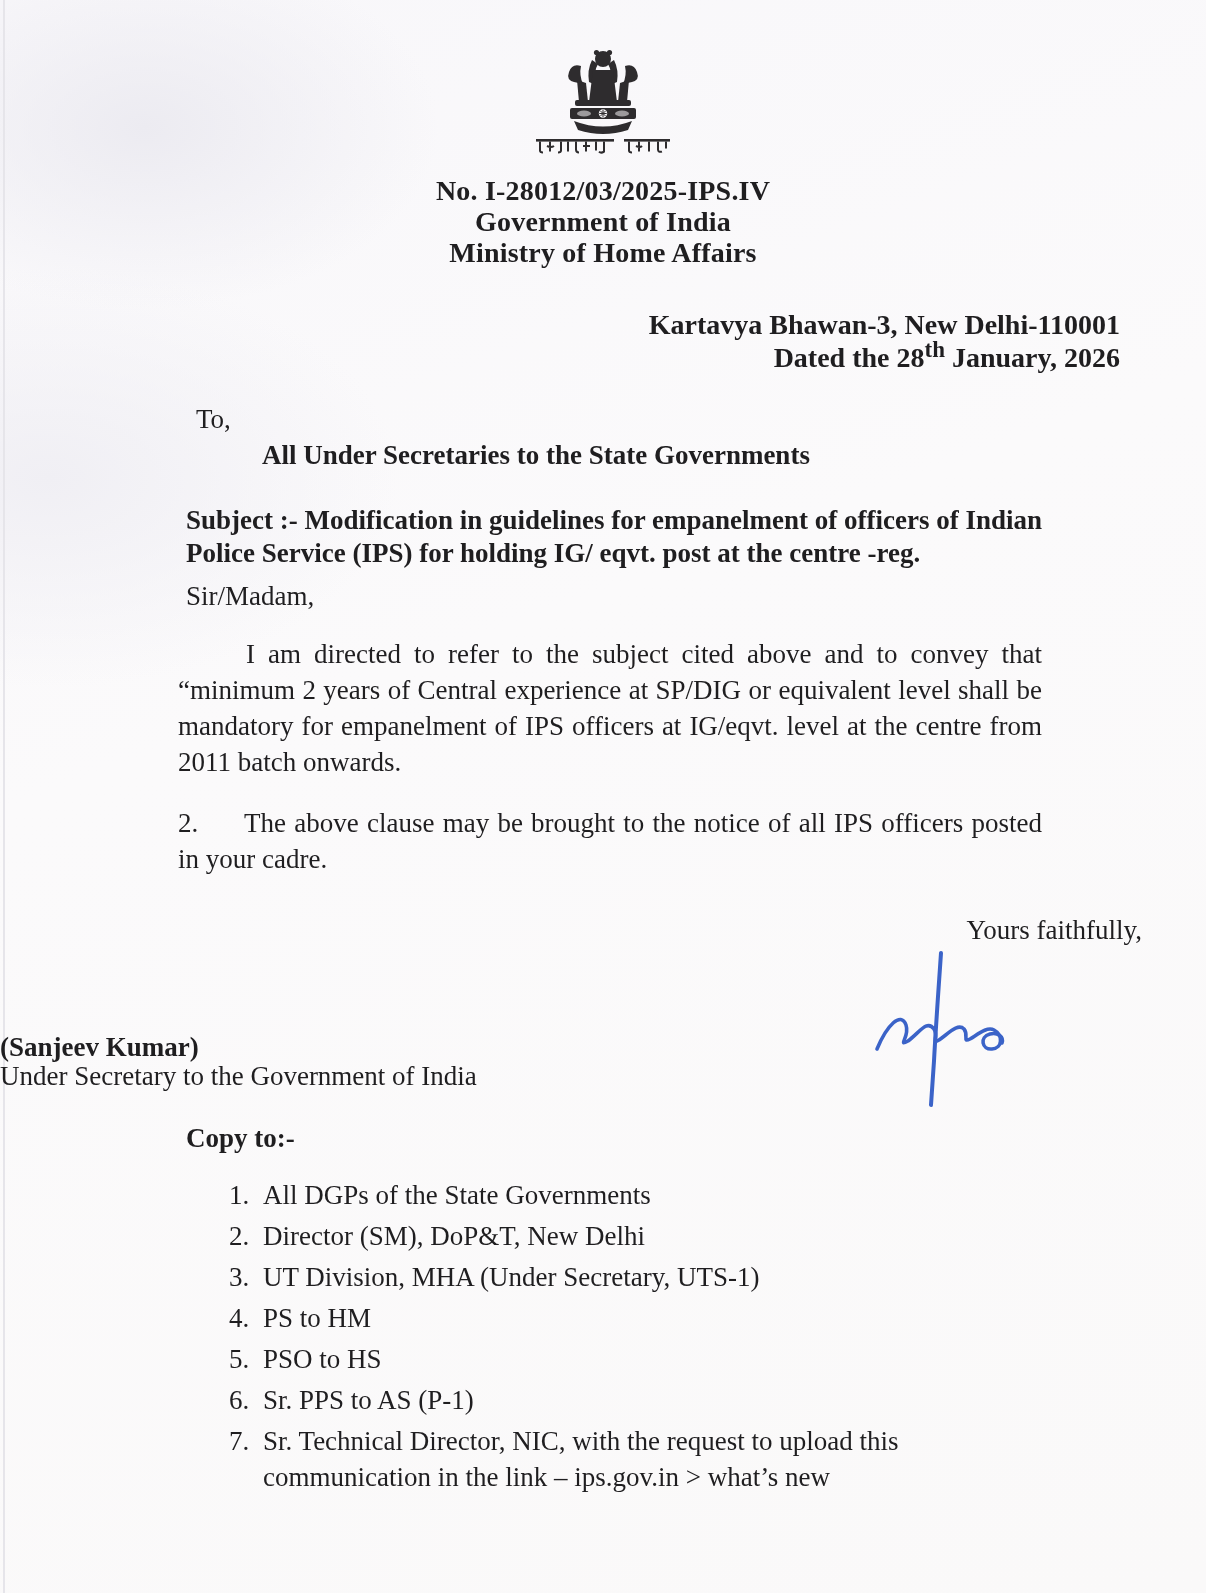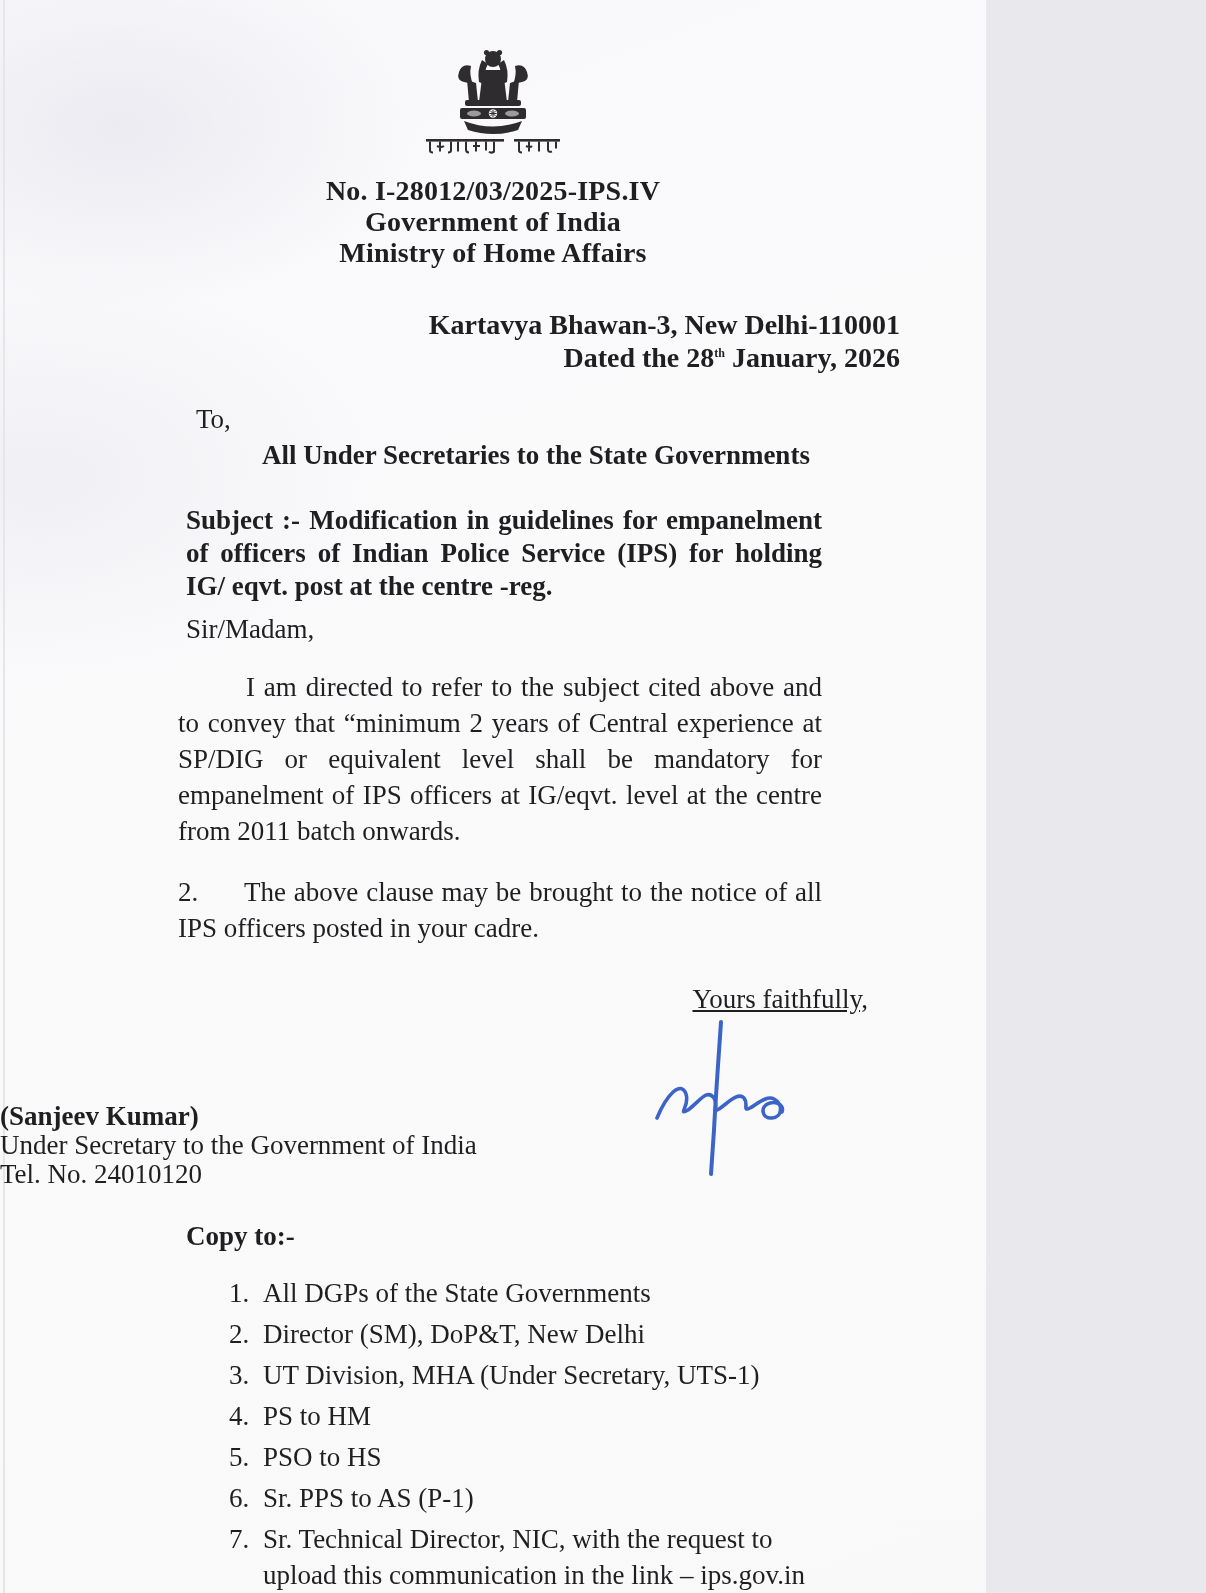--- a/index.html
+++ b/index.html
@@ -3,21 +3,21 @@
 <meta charset="utf-8">
 <style>
   html,body{margin:0;padding:0;}
   body{
     width:1206px;height:1593px;
     font-family:"Liberation Serif", serif;
     background:#e9e8ec;
   }
   .page{
     position:relative;
-    width:986px;height:1593px;
+    width:1206px;height:1593px;
     overflow:hidden;
     color:#1f1e20;
     font-size:27px;
     background:
       radial-gradient(ellipse 420px 260px at 12% 8%, #ecebf1 0%, rgba(236,235,241,0) 70%),
       radial-gradient(ellipse 500px 300px at 4% 30%, #f0eff4 0%, rgba(240,239,244,0) 70%),
       linear-gradient(160deg,#f8f7fa 0%, #fbfafb 40%, #faf9f9 100%);
   }
   .edge-line{
     position:absolute;left:3px;top:0;bottom:0;width:2px;
@@ -29,35 +29,35 @@
   
   .head-block{
     margin-top:20px;text-align:center;font-weight:bold;
     font-size:28px;line-height:31px;letter-spacing:.2px;
   }
   
   .addr-block{
     margin-top:40px;padding-right:86px;text-align:right;
     font-weight:bold;font-size:28px;line-height:33px;
   }
-  .addr-block sup{font-size:12px;vertical-align:super;line-height:0;}
+  .addr-block sup{font-size:23px;vertical-align:super;line-height:0;}
   .to-line{margin:28px 0 0 196px;line-height:34px;}
   .addressee{margin:2px 166px 0 262px;font-weight:bold;line-height:34px;}
   .subject{
     margin:32px 164px 0 186px;font-weight:bold;
     line-height:33px;text-align:justify;
   }
   .greeting{margin:9px 0 0 186px;line-height:34px;}
   .para1{
     margin:23px 164px 0 178px;text-align:justify;
     text-indent:68px;line-height:36px;
   }
   .para2{margin:25px 164px 0 178px;line-height:36px;text-align:justify;}
   .para2 .pnum{display:inline-block;width:66px;}
-  .closing{margin-top:36px;padding-right:118px;text-align:right;line-height:34px;text-decoration:underline;}
+  .closing{margin-top:36px;padding-right:64px;text-align:right;line-height:34px;}
   .sig-block{
     position:relative;
     margin-top:86px;padding-right:168px;text-align:left;line-height:29px;
   }
   .sig-name{font-weight:bold;}
   .sig-svg{
     position:absolute;right:170px;top:-84px;
     pointer-events:none;
   }
   .copy-label{margin:30px 0 0 186px;font-weight:bold;line-height:34px;}
@@ -144,21 +144,20 @@
 
   <div class="closing">Yours faithfully,</div>
 
   <div class="sig-block">
     <svg class="sig-svg" width="175" height="160" viewBox="0 0 175 160">
       <path d="M80 4 C78 34 75 74 73 112 C72 128 71 142 70 156" fill="none" stroke-width="4" stroke-linecap="round" stroke="#3b63c8"></path>
       <path d="M16 100 C26 76 40 62 45 76 C49 88 36 98 47 92 C58 84 66 70 73 80 C78 88 70 96 78 91 C88 84 97 74 103 80 C108 86 101 94 109 90 C116 86 126 77 133 81 C142 86 142 99 131 100 C121 101 118 88 129 85 C137 83 143 88 141 94" fill="none" stroke-width="3.6" stroke-linecap="round" stroke="#3b63c8"></path>
     </svg>
     <div class="sig-name">(Sanjeev Kumar)</div>
     <div>Under Secretary to the Government of India</div>
-    <div>Tel. No. 24010120</div>
   </div>
 
   <div class="copy-label">Copy to:-</div>
 
   <div class="copy-list">
     <div class="copy-item">
         <span class="cnum">1.</span>
         <span class="ctext">All DGPs of the State Governments</span>
       </div>
     <div class="copy-item">

